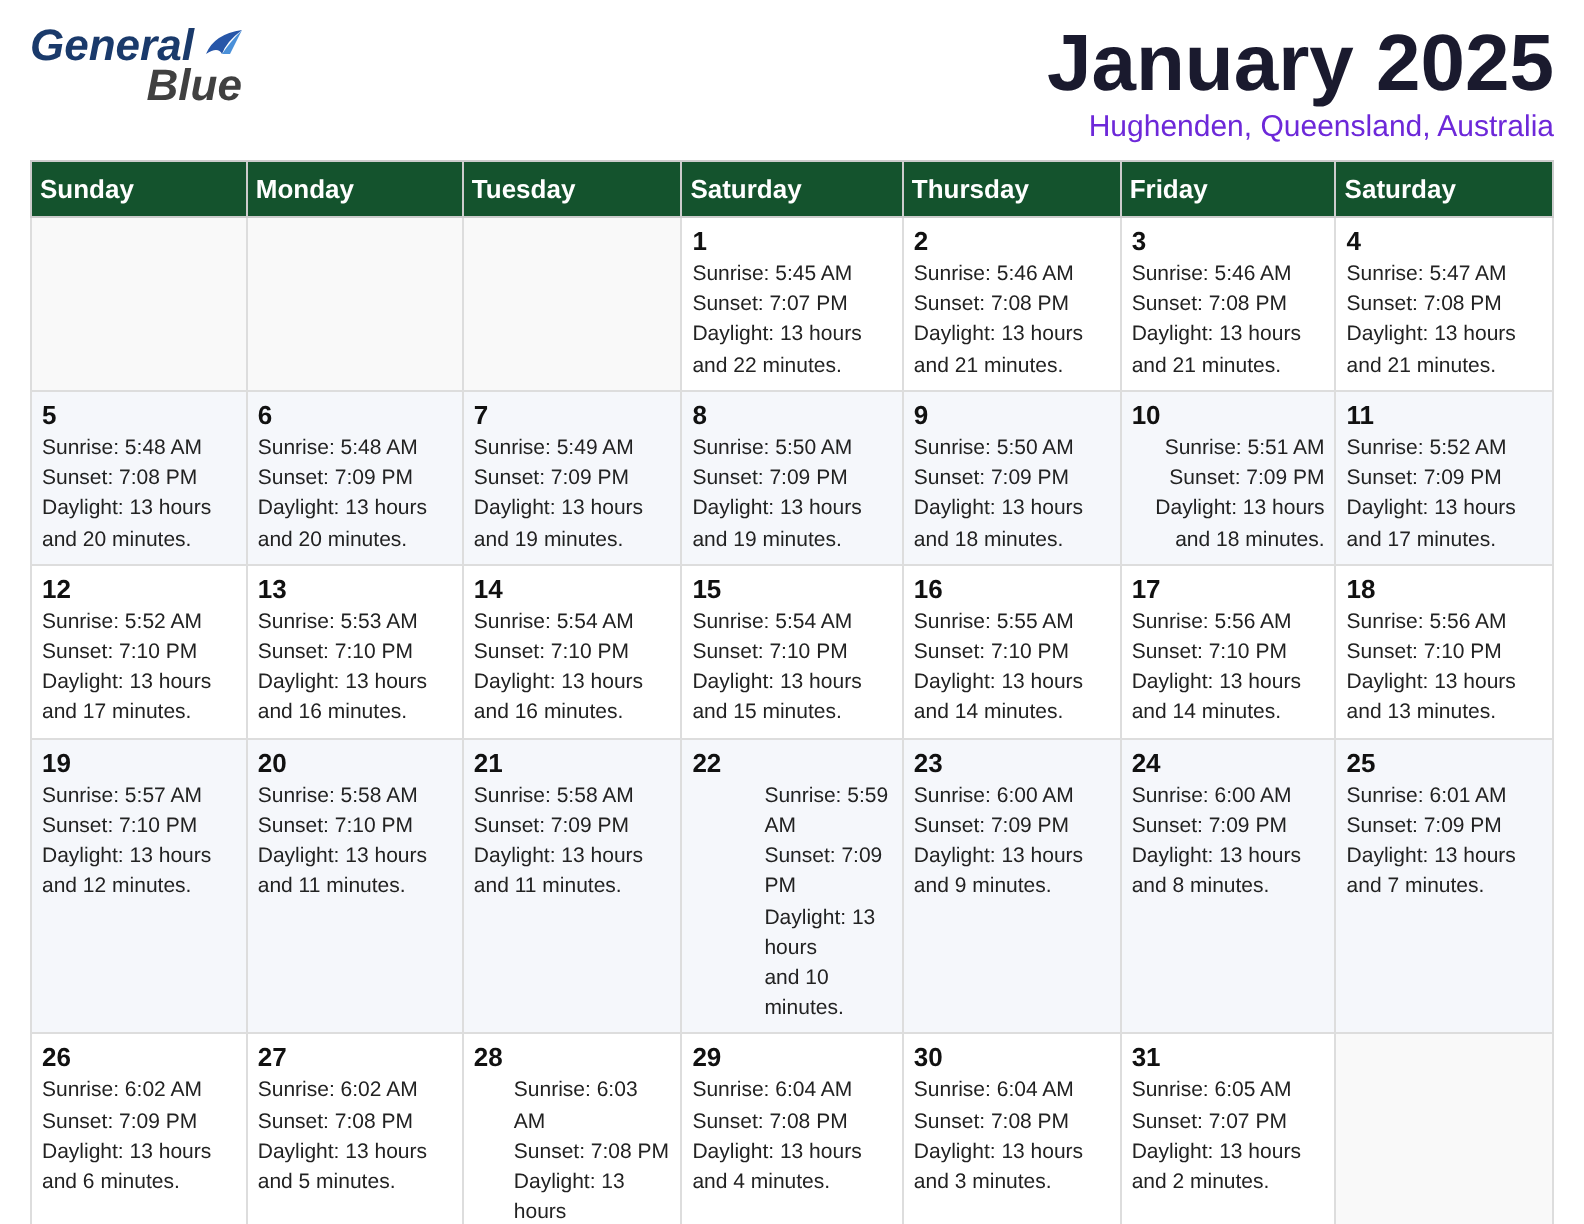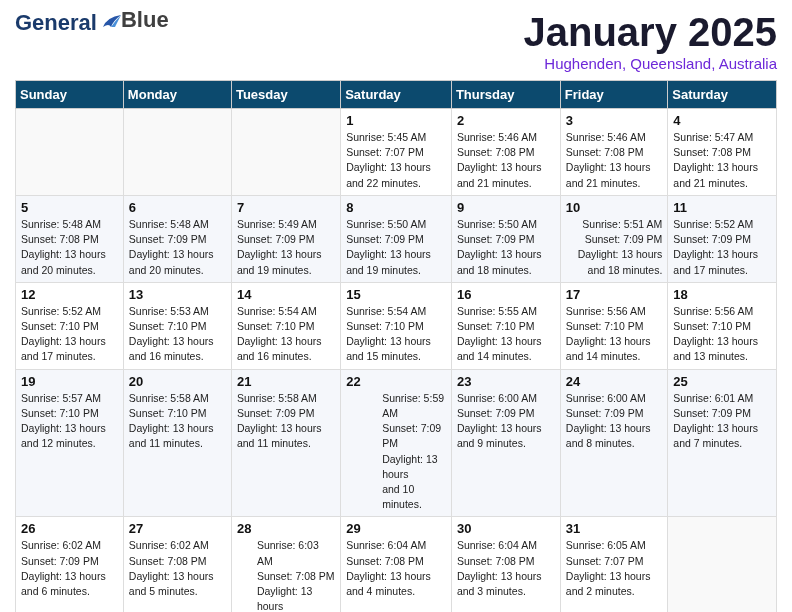--- a/index.html
+++ b/index.html
@@ -11,42 +11,43 @@
       padding: 10px 15px;
     }
     .header {
       display: flex;
       align-items: flex-start;
       justify-content: space-between;
       margin-bottom: 8px;
     }
     .logo {
       display: flex;
-      flex-direction: row;
-      align-items: center;
+      flex-direction: column;
+      align-items: flex-end;
+      font-style: italic;
     }
     .title-block {
       text-align: right;
     }
     .month-title {
       font-size: 40px;
       font-weight: bold;
       color: #1a1a2e;
     }
     .location {
       font-size: 15px;
       color: #6d28d9;
     }
     .calendar {
       width: 100%;
       border-collapse: collapse;
       font-size: 11px;
     }
     .calendar thead tr th {
-      background: #0c4a6e;
+      background: #14532d;
       color: #fff;
       padding: 6px 4px;
       text-align: left;
       font-size: 13px;
       font-weight: bold;
       border: 1px solid #ccc;
       margin-top: 12px;
     }
     .calendar tbody tr td {
       vertical-align: top;

